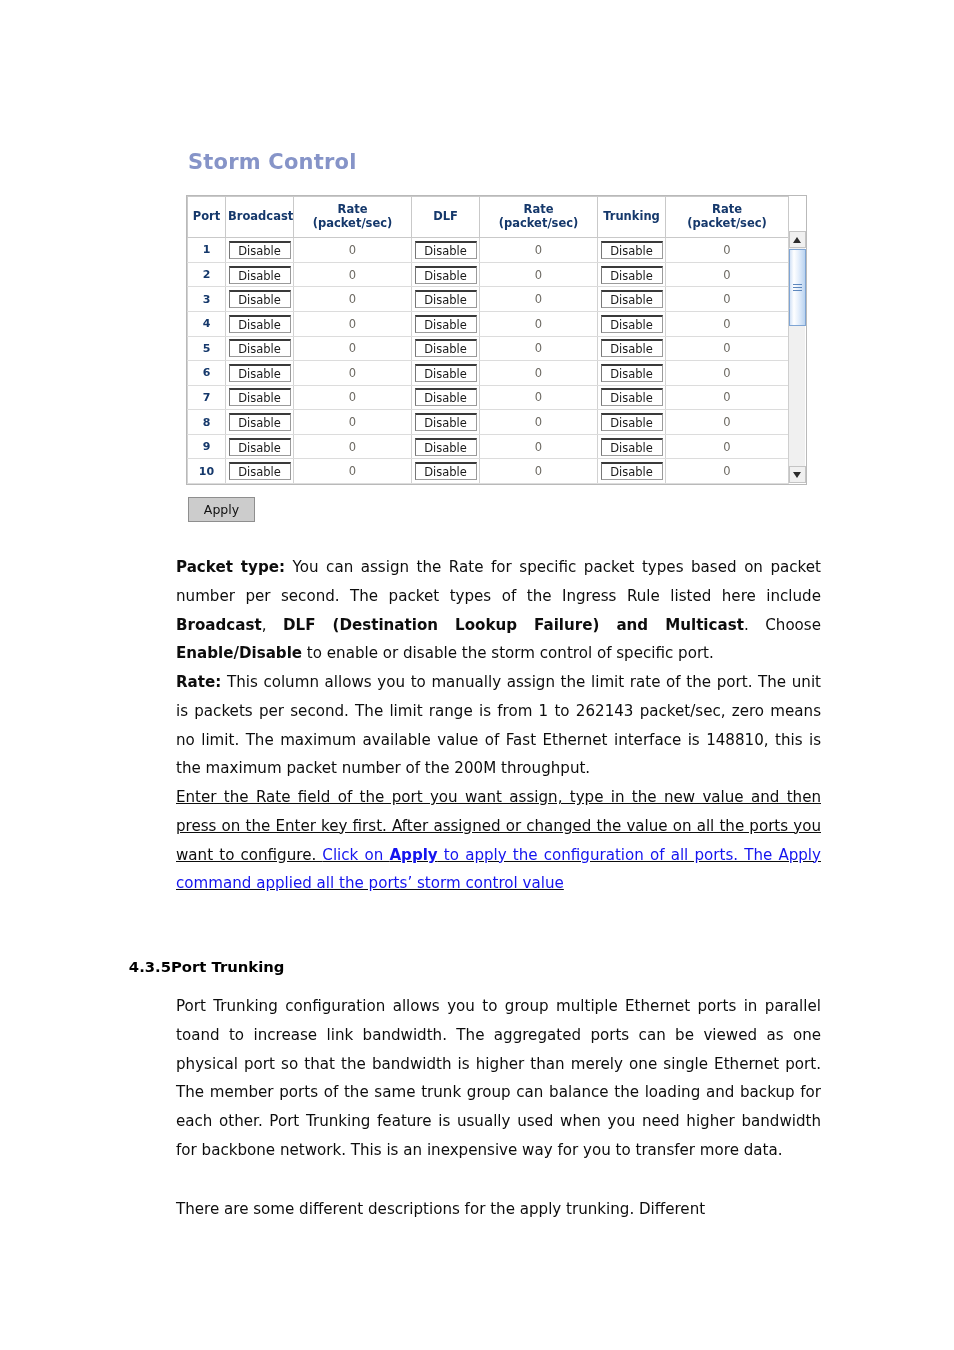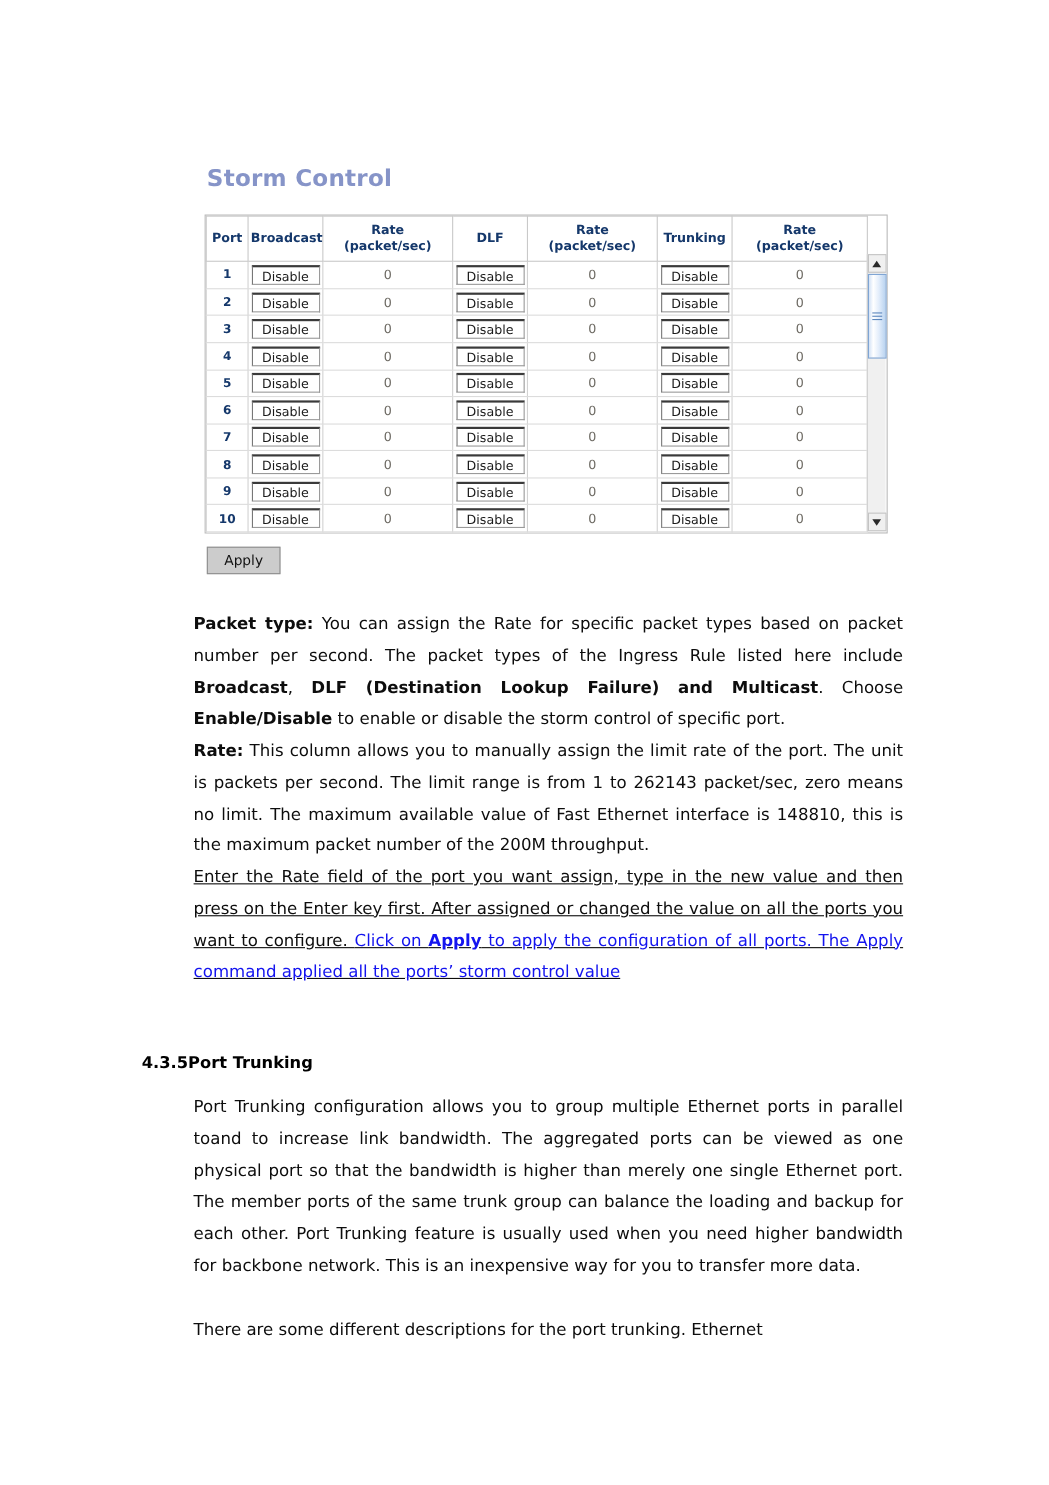--- a/index.html
+++ b/index.html
@@ -482,16 +482,16 @@
 
   <div class="heading">
     <span class="num">4.3.5</span><span>Port Trunking</span>
   </div>
 
   <div class="body-text" id="para-trunking">
     <p>Port Trunking configuration allows you to group multiple Ethernet ports in parallel toand to increase link bandwidth. The aggregated ports can be viewed as one physical port so that the bandwidth is higher than merely one single Ethernet port. The member ports of the same trunk group can balance the loading and backup for each other. Port Trunking feature is usually used when you need higher bandwidth for backbone network. This is an inexpensive way for you to transfer more data.</p>
   </div>
 
   <div class="body-text" id="para-descriptions">
-    <p>There are some different descriptions for the port trunking. Ethernet</p>
+    <p>There are some different descriptions for the apply trunking. Different</p>
   </div>
 
 </div>
 
 </body></html>

